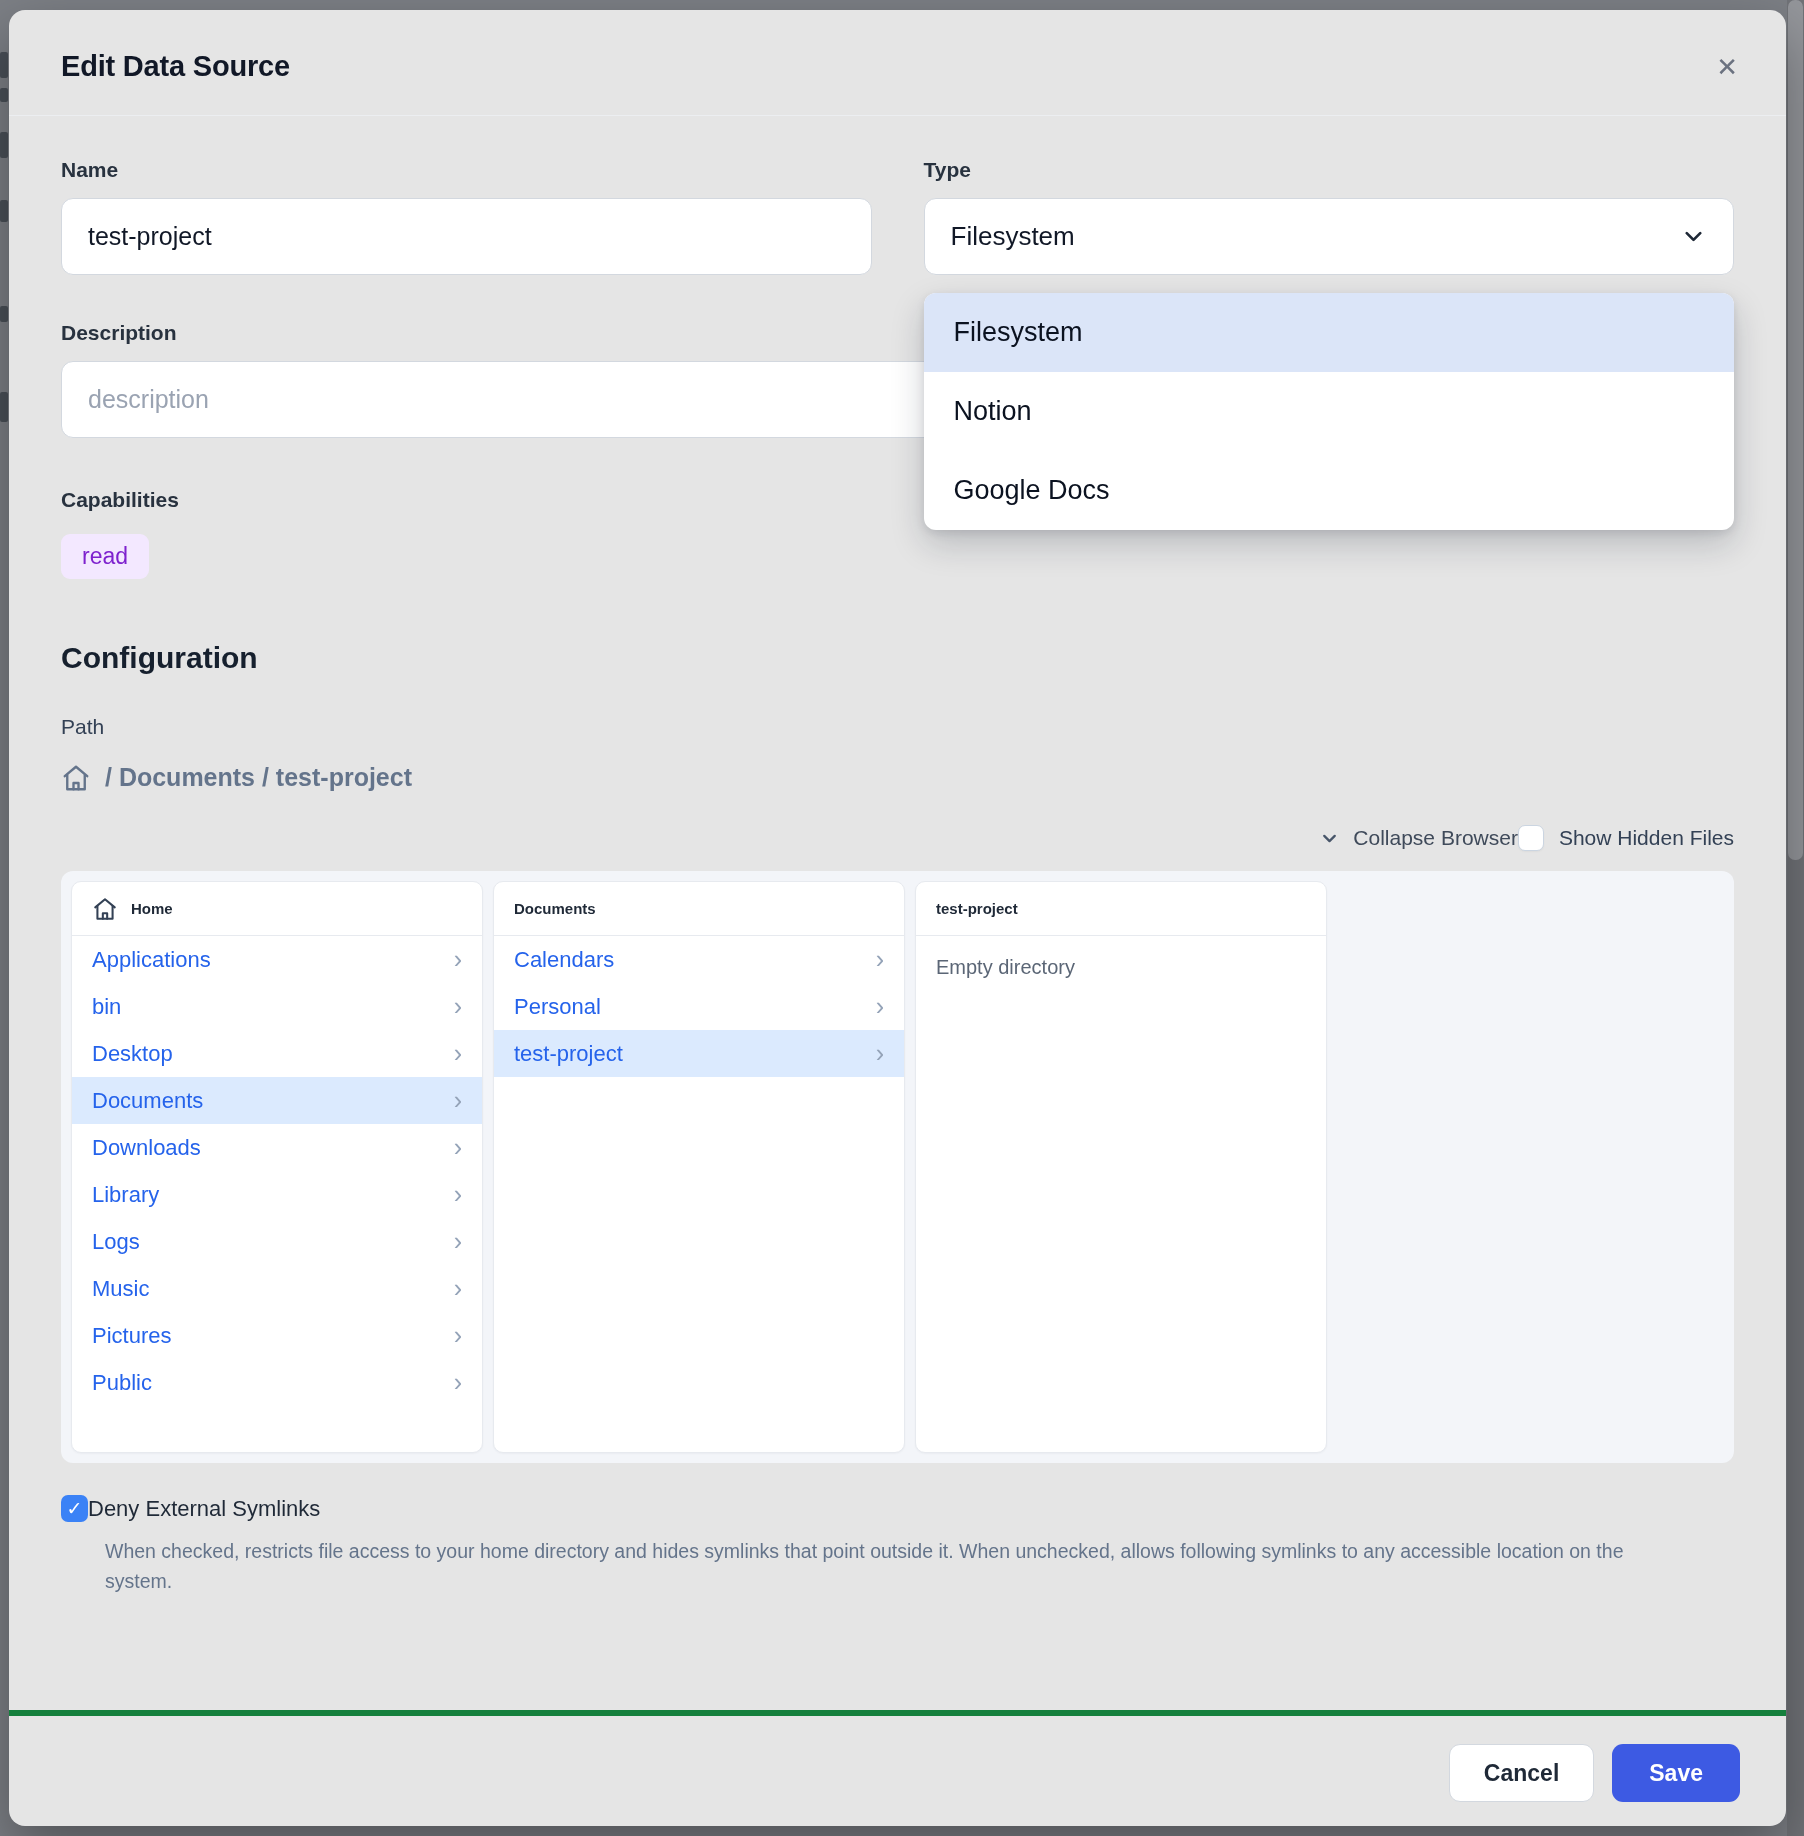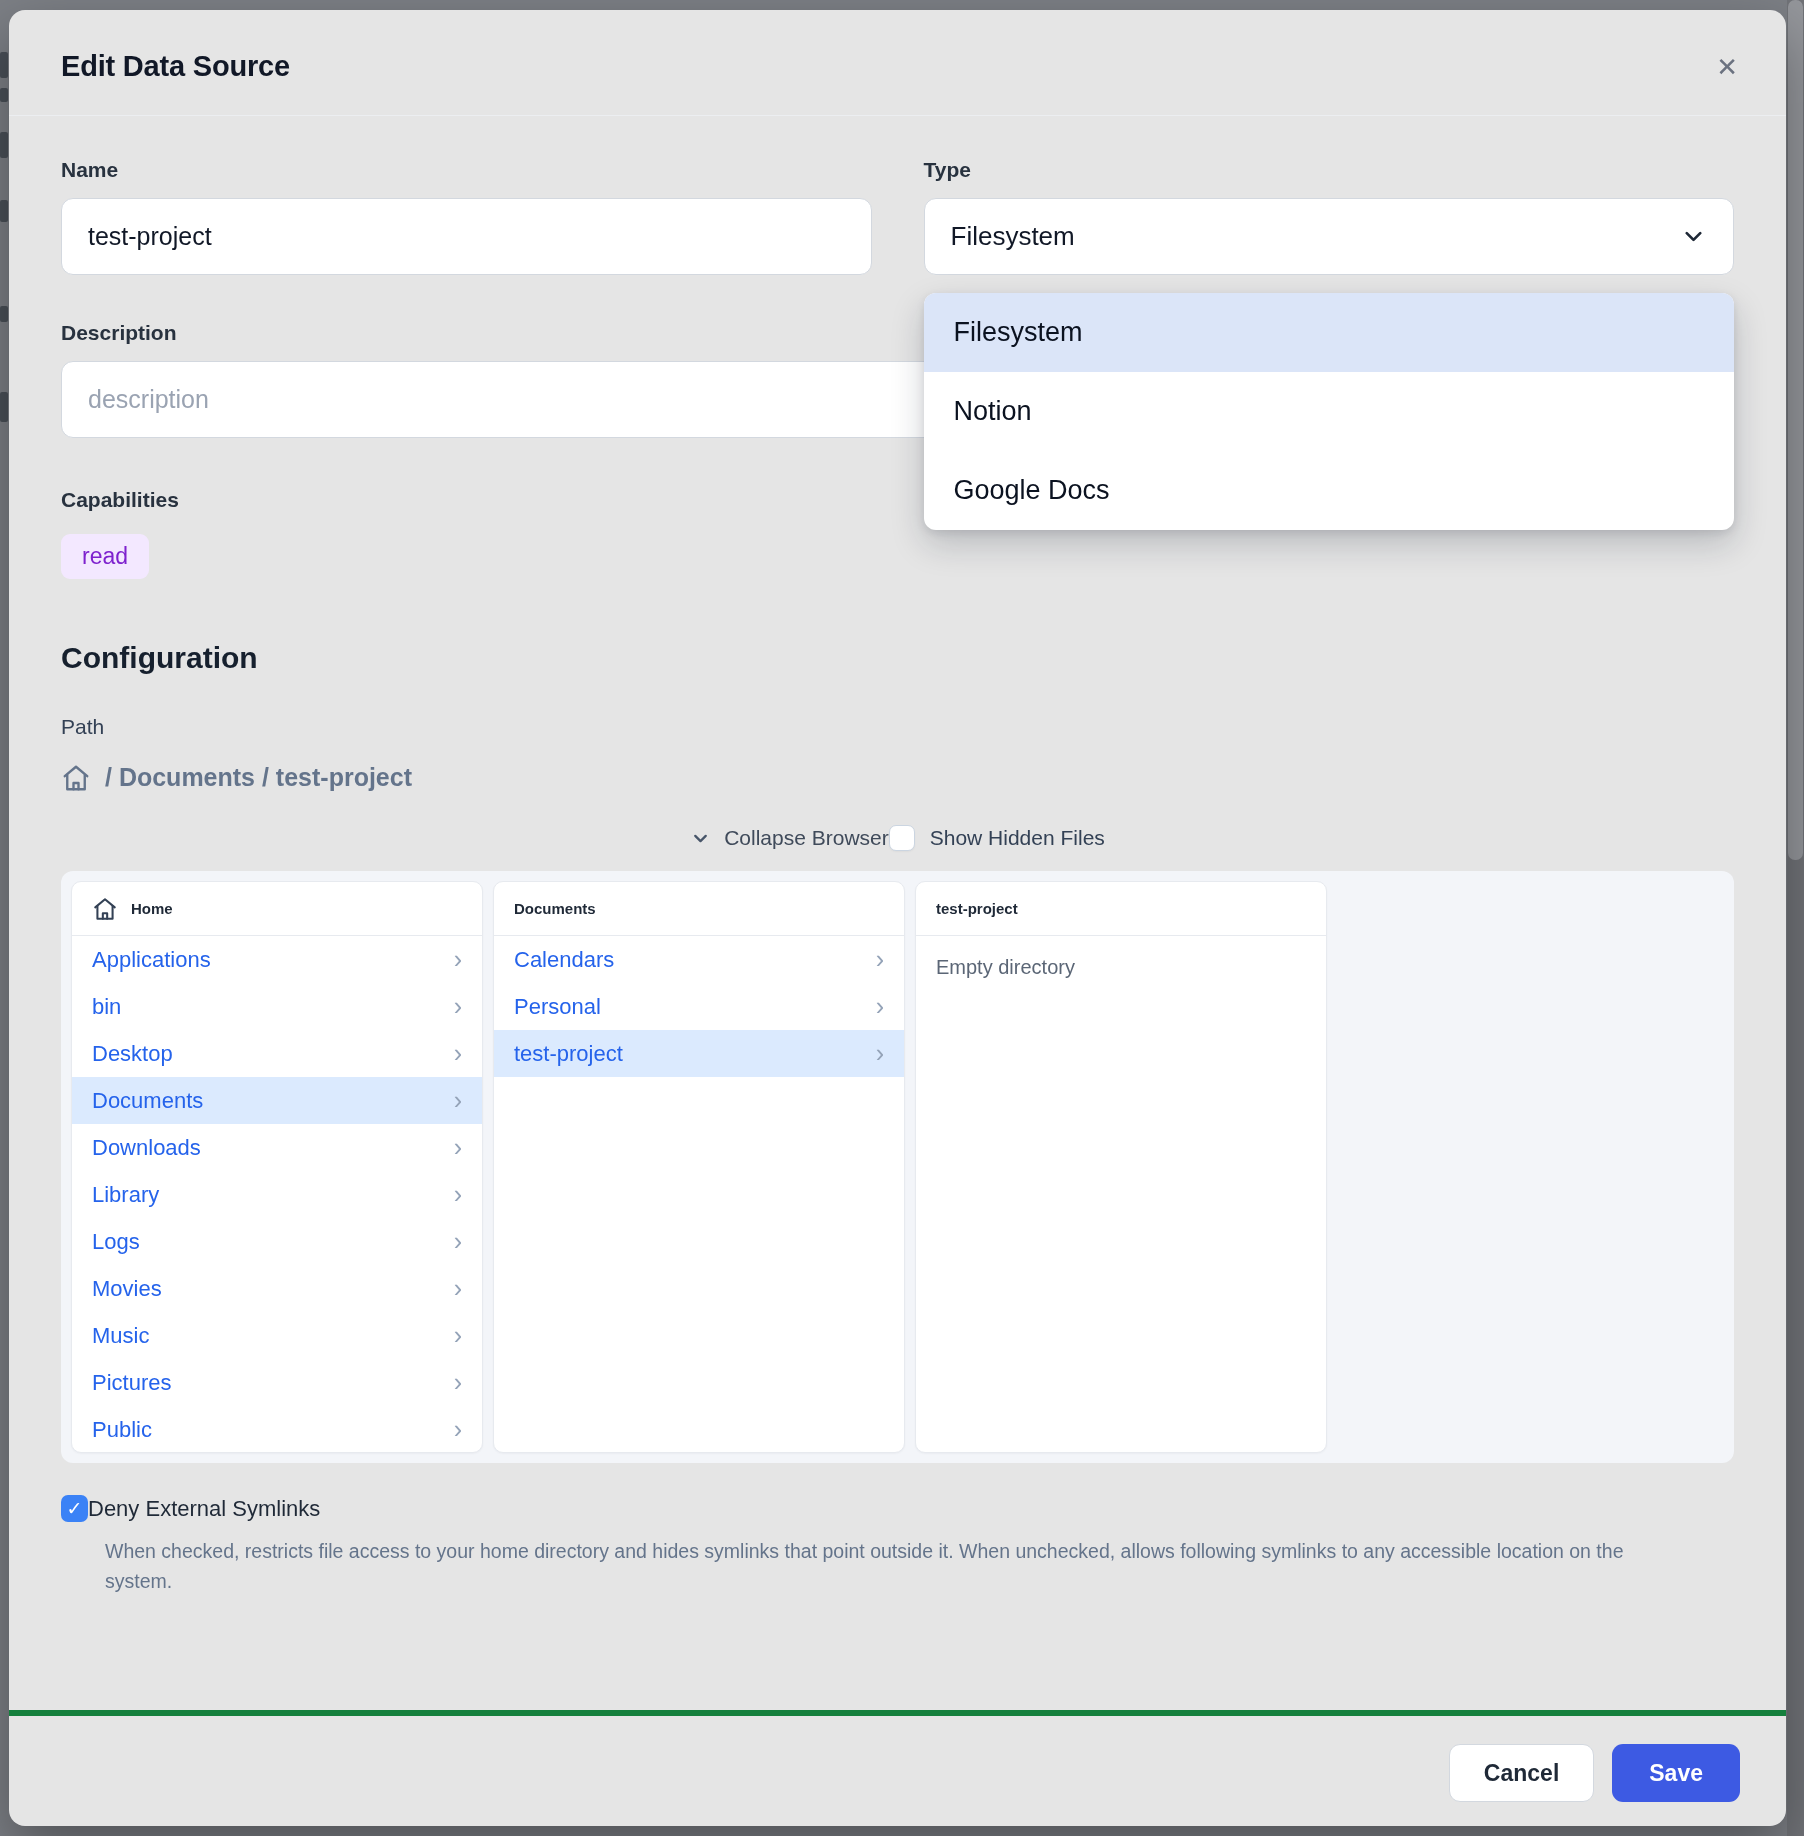--- a/index.html
+++ b/index.html
@@ -68,21 +68,21 @@
     background: #f3e8ff; color: #7e22ce;
     font-size: 23px; padding: 9px 21px; border-radius: 9px;
   }
 
   .config-heading { margin-top: 62px; font-size: 30px; font-weight: 700; color: #16202e; }
   .path-label { margin-top: 40px; font-size: 21px; font-weight: 500; color: #334155; }
 
   .breadcrumb { margin-top: 24px; display: flex; align-items: flex-start; gap: 14px; }
   .breadcrumb-text { font-size: 25px; font-weight: 700; color: #64748b; }
 
-  .browser-toolbar { margin-top: 32px; display: flex; align-items: center; justify-content: center; }
+  .browser-toolbar { margin-top: 32px; display: flex; align-items: center; justify-content: flex-end; }
   .collapse-toggle { display: flex; align-items: center; gap: 13px; cursor: pointer; }
   .collapse-label { font-size: 21px; color: #3f4a5a; font-weight: 500; }
   .hidden-files { display: flex; align-items: center; gap: 15px; cursor: pointer; }
   .checkbox-empty { width: 26px; height: 26px; border: 1.5px solid #cbd5e1; border-radius: 7px; background: #fff; box-shadow: 0 1px 2px rgba(0,0,0,.04); }
   .hidden-files-label { font-size: 21px; color: #334155; }
 
   .browser-panel {
     margin-top: 20px; height: 592px;
     background: #f3f5f9; border-radius: 12px; padding: 10px;
     display: flex; gap: 10px; align-items: stretch;
@@ -237,24 +237,20 @@
             </div>
           <div class="col-row">
               <span class="row-label">Library</span>
               <span class="row-chevron"></span>
             </div>
           <div class="col-row">
               <span class="row-label">Logs</span>
               <span class="row-chevron"></span>
             </div>
           <div class="col-row">
-              <span class="row-label">Movies</span>
-              <span class="row-chevron"></span>
-            </div>
-          <div class="col-row">
               <span class="row-label">Music</span>
               <span class="row-chevron"></span>
             </div>
           <div class="col-row">
               <span class="row-label">Pictures</span>
               <span class="row-chevron"></span>
             </div>
           <div class="col-row">
               <span class="row-label">Public</span>
               <span class="row-chevron"></span>

